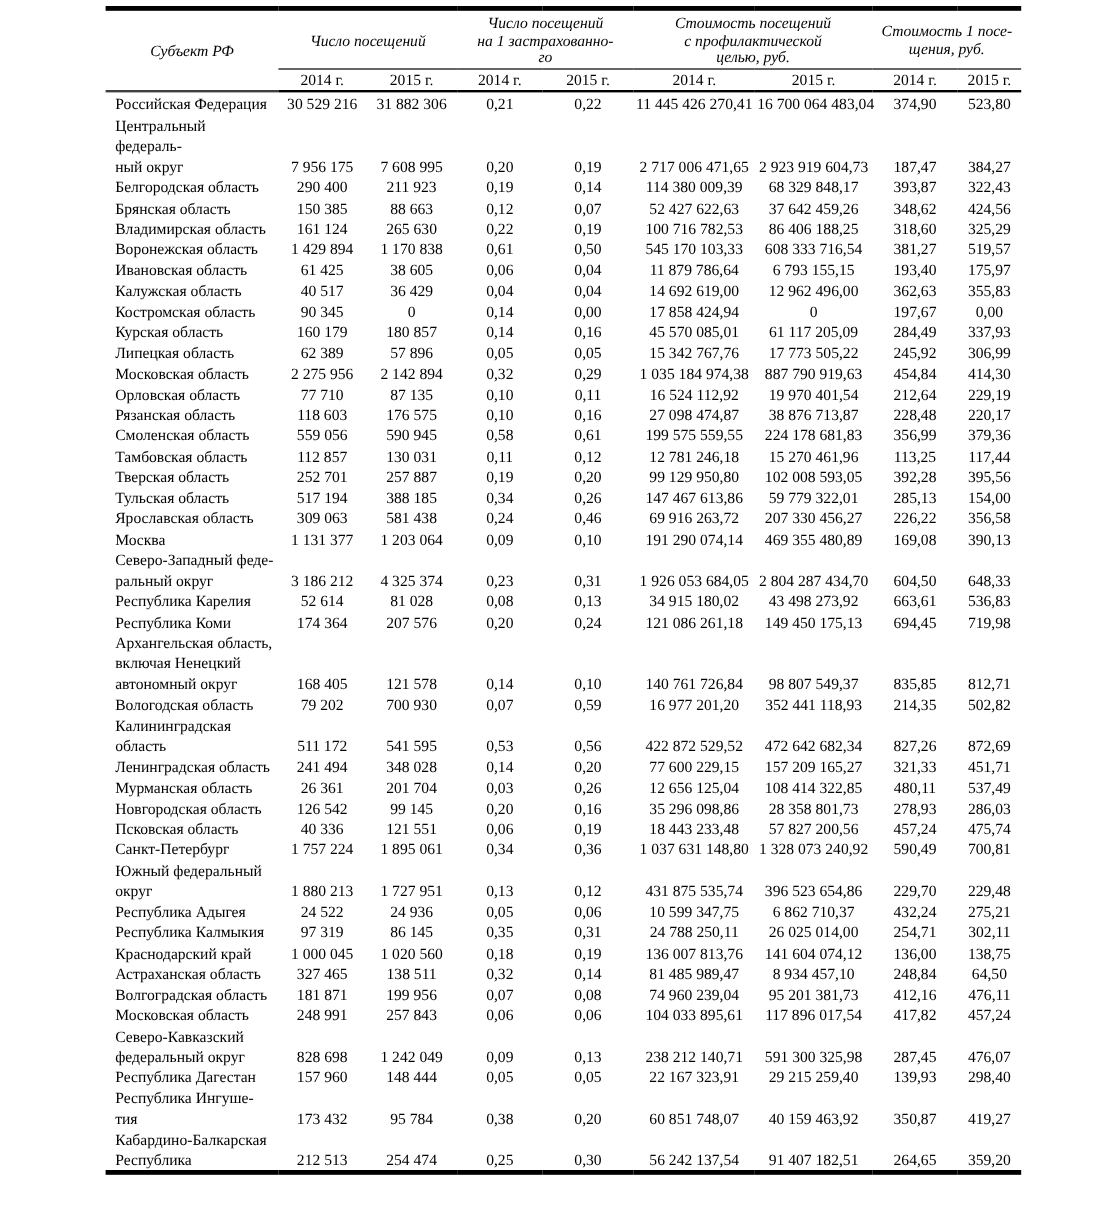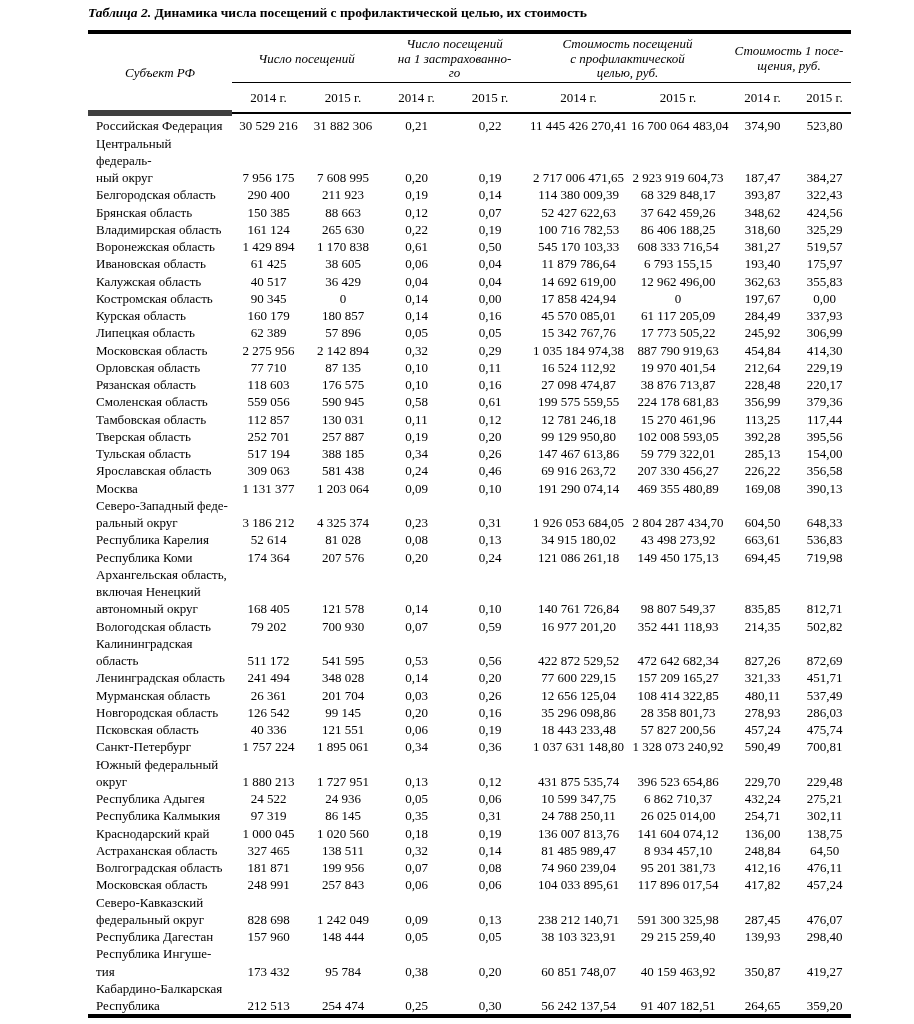--- a/index.html
+++ b/index.html
@@ -29,41 +29,40 @@
   col.c-p14   { width: 71px; }
   col.c-p15   { width: 76px; }
   col.c-c14   { width: 101px; }
   col.c-c15   { width: 98px; }
   col.c-s14   { width: 71px; }
   col.c-s15   { width: 53px; }
   thead th {
     font-weight: normal; text-align: center; vertical-align: middle;
     padding: 3px 2px 1px 2px; line-height: 14.6px; white-space: pre-line; font-style: italic;
   }
-  th.subject-head { border-bottom: 6px solid #404040; }
+  th.subject-head { border-bottom: 2px solid #404040; }
   tr.years td {
     border-top: 1px solid #000;
     border-bottom: 2px solid #000;
     text-align: center;
-    height: 31px; line-height: 17px; padding: 0 2px;
+    height: 19px; line-height: 17px; padding: 0 2px;
     white-space: nowrap;
   }
   tbody td {
     padding: 0 2px; vertical-align: bottom; line-height: 17.25px;
   }
   tbody tr:first-child td { padding-top: 1px; }
   td.subject { text-align: left; white-space: pre-line; padding-left: 8px; }
   td.num { text-align: center; white-space: nowrap; }
   tr.bold { font-weight: normal; }
 </style>
 </head>
 <body>
 
 <div class="page">
-  <p class="doc-title"><span class="tprefix">Таблица 2.</span><span> Динамика числа посещений с профилактической целью, их стоимость</span></p>
 
   <table class="data">
     <colgroup>
       <col class="c-subj">
         <col class="c-n14">
         <col class="c-n15">
       <col class="c-p14">
         <col class="c-p15">
       <col class="c-c14">
         <col class="c-c15">
@@ -530,21 +529,21 @@
           <td class="num">591 300 325,98</td>
           <td class="num">287,45</td>
           <td class="num">476,07</td>
         </tr>
         <tr>
           <td class="subject">Республика Дагестан</td>
           <td class="num">157 960</td>
           <td class="num">148 444</td>
           <td class="num">0,05</td>
           <td class="num">0,05</td>
-          <td class="num">38 103 323,91</td>
+          <td class="num">22 167 323,91</td>
           <td class="num">29 215 259,40</td>
           <td class="num">139,93</td>
           <td class="num">298,40</td>
         </tr>
         <tr>
           <td class="subject">Республика Ингуше-
 тия</td>
           <td class="num">173 432</td>
           <td class="num">95 784</td>
           <td class="num">0,38</td>

